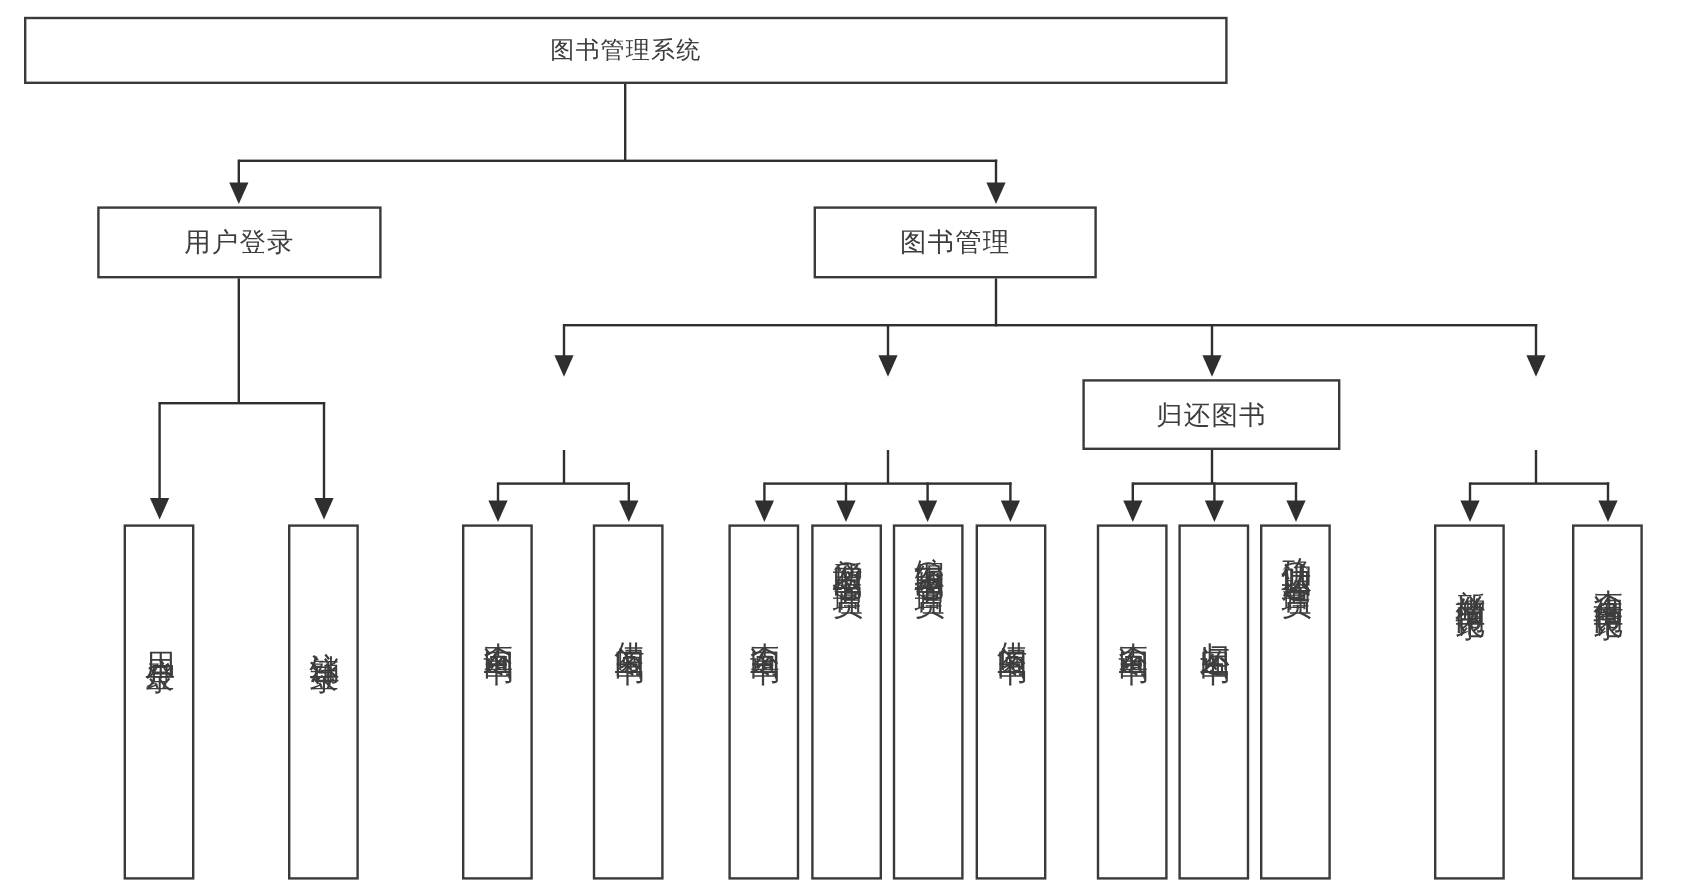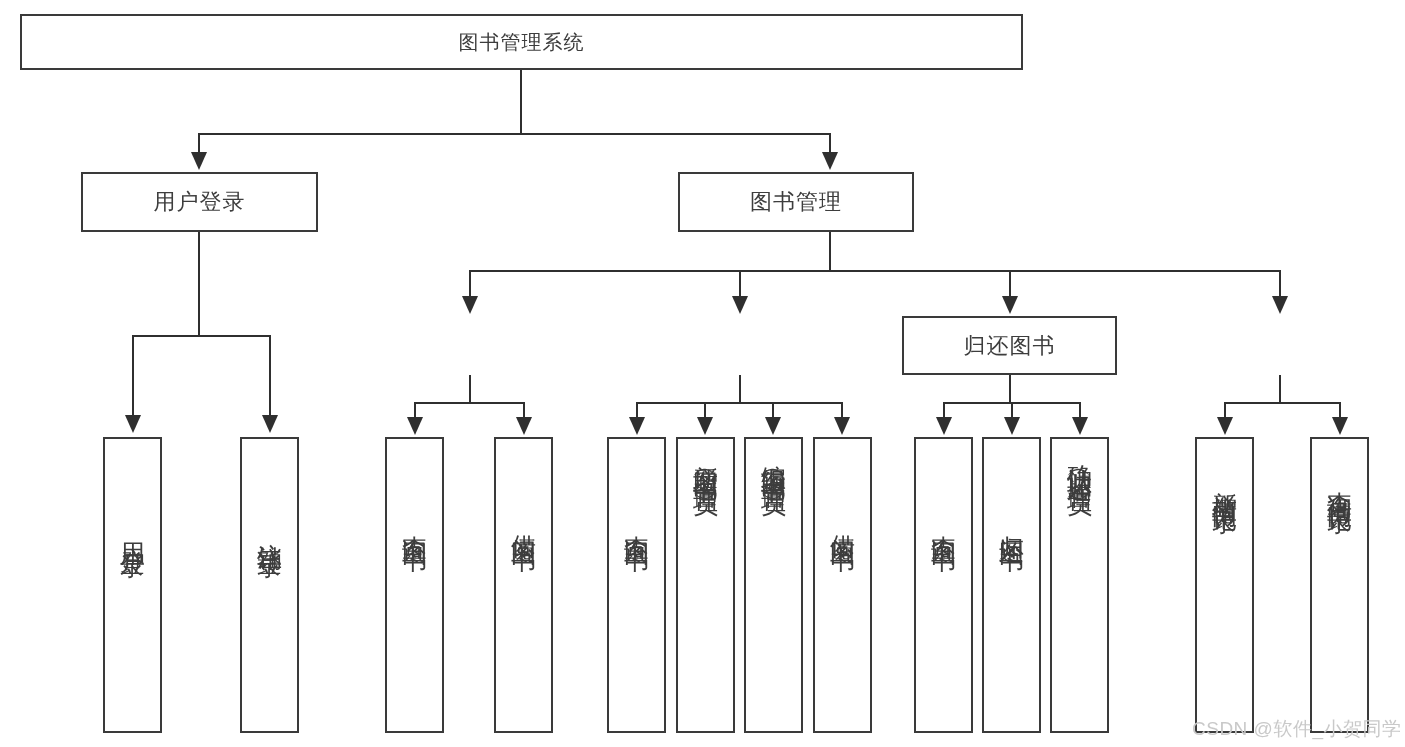--- a/index.html
+++ b/index.html
@@ -197,15 +197,14 @@
     <span class="label">确认归还（管理员）</span>
   </div>
 
   <div class="node v" style="left:1195px; top:437px; width:59px; height:296px; padding-top:32px;">
     <span class="label">新增借阅记录</span>
   </div>
   <div class="node v" style="left:1310px; top:437px; width:59px; height:296px; padding-top:32px;">
     <span class="label">查询借阅记录</span>
   </div>
 
-  <div class="watermark" style="left:1192px; top:716px;">CSDN @软件_小贺同学</div>
 
 </div>
 
 </body></html>

